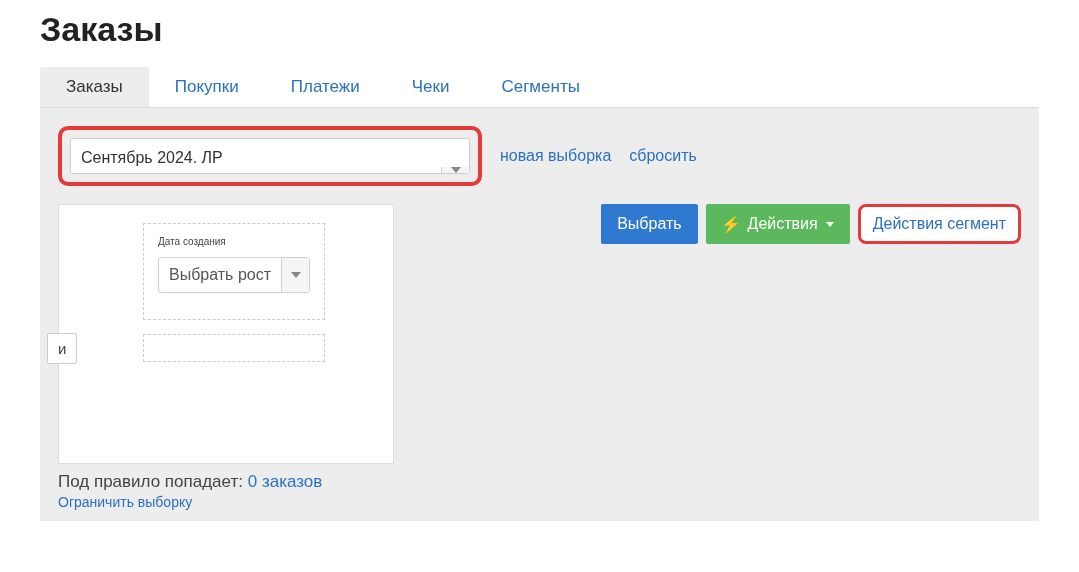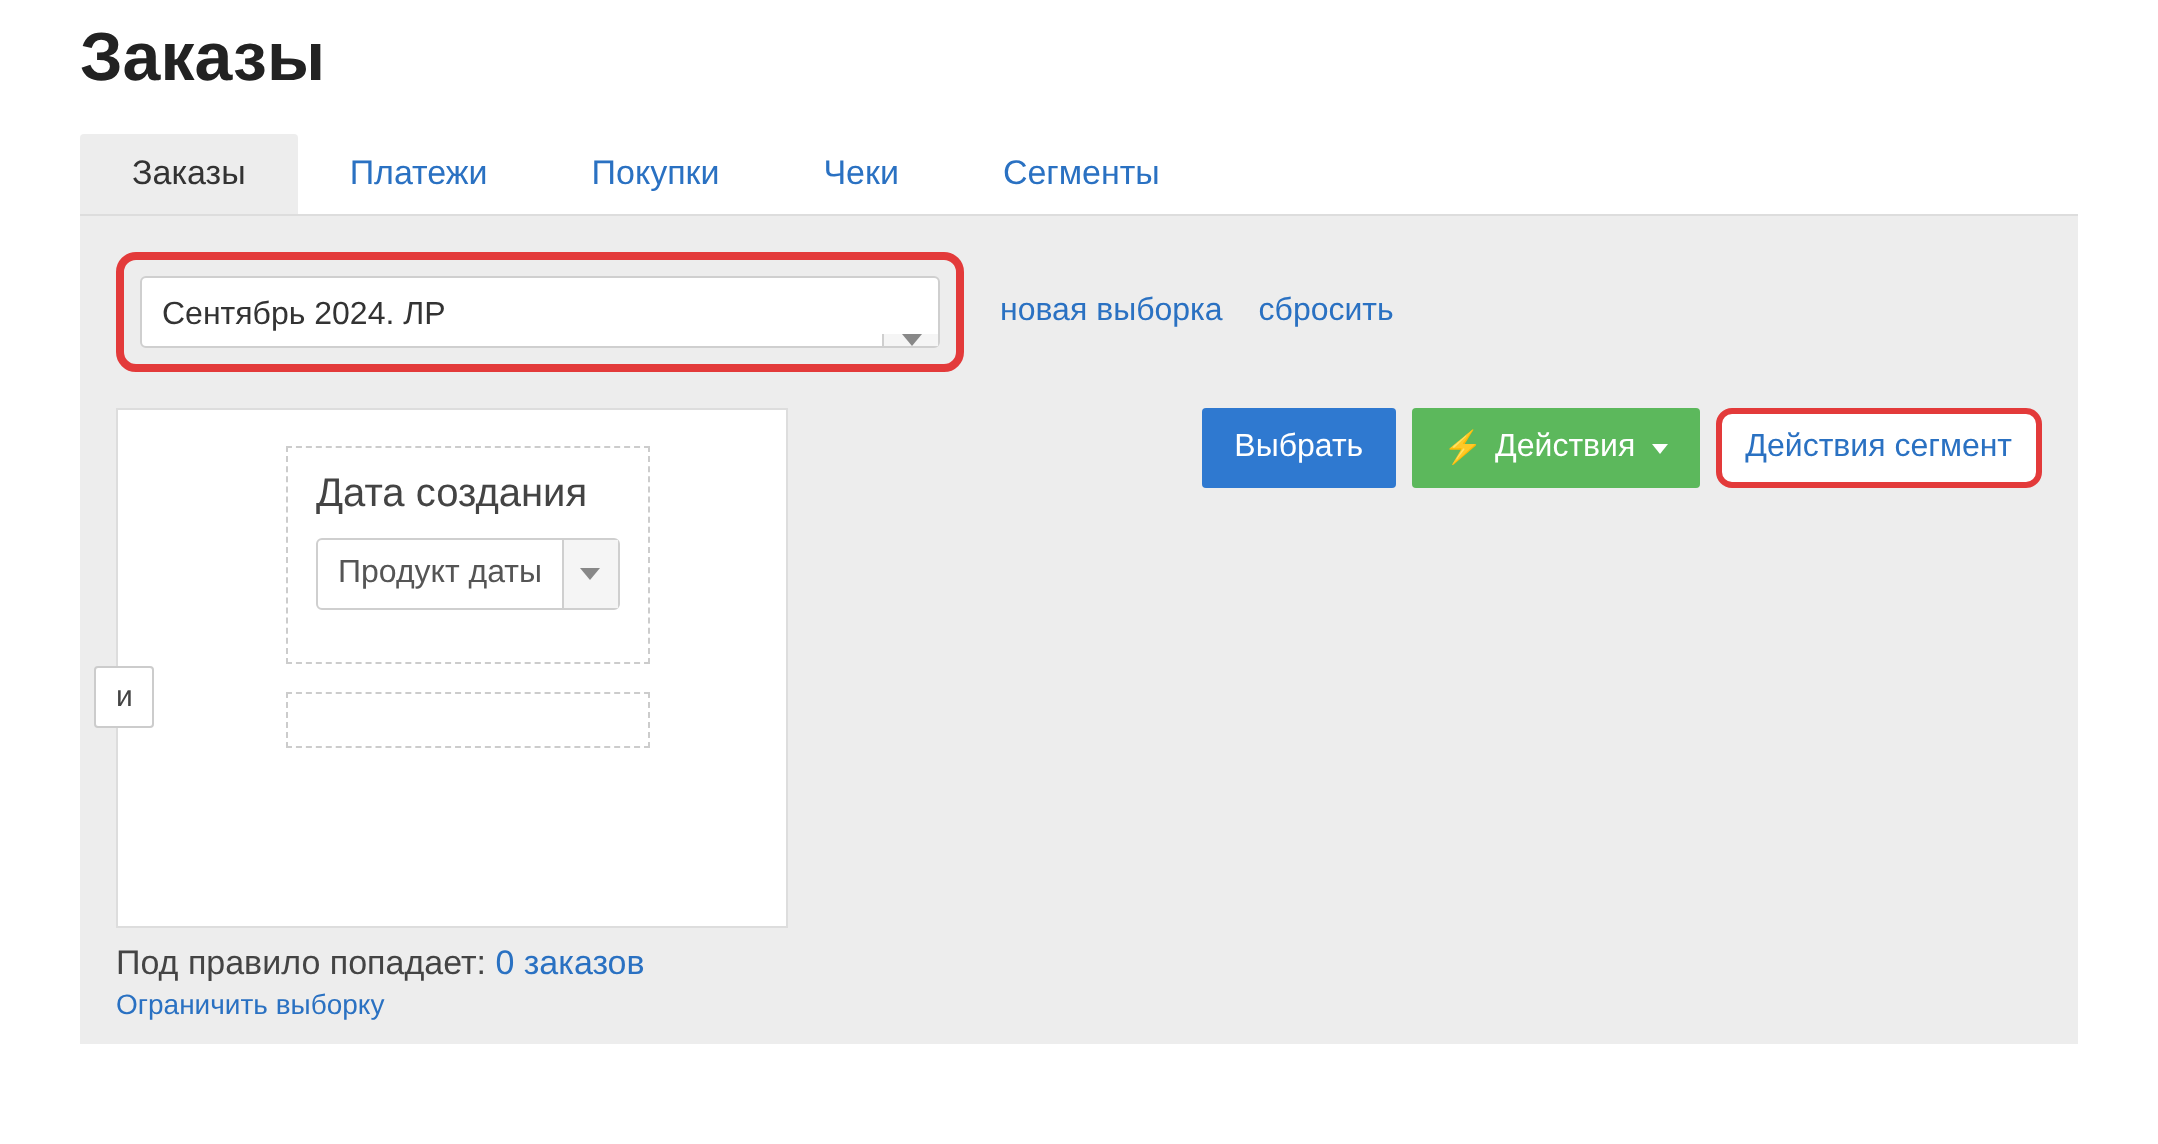--- a/index.html
+++ b/index.html
@@ -107,21 +107,21 @@
     font-size: 15px;
     color: #444;
   }
   .rule-box {
     border: 1px dashed #ccc;
     padding: 12px 14px 14px 14px;
     margin-bottom: 14px;
     background: #fff;
   }
   .rule-label {
-    font-size: 20px;
+    font-size: 10px;
     color: #444;
     margin-bottom: 10px;
   }
   .date-select {
     display: flex;
     align-items: stretch;
     border: 1px solid #cfcfcf;
     border-radius: 3px;
     height: 36px;
     margin-bottom: 12px;
@@ -229,22 +229,22 @@
   }
 </style>
 </head>
 <body>
 
 <div class="container">
   <h1>Заказы</h1>
 
   <div class="tabs">
     <button class="tab active">Заказы</button>
+    <button class="tab">Покупки</button>
     <button class="tab">Платежи</button>
-    <button class="tab">Покупки</button>
     <button class="tab">Чеки</button>
     <button class="tab">Сегменты</button>
   </div>
 
   <div class="filter-bar">
 
     <div class="filter-row1">
       <div class="segment-select-wrap">
         <div class="segment-select">
           <div class="segment-select-text">Сентябрь 2024. ЛР</div>
@@ -259,21 +259,21 @@
       <span class="link">сбросить</span>
     </div>
 
     <div class="filter-row2">
       <div class="rules-panel">
         <div class="and-badge">и</div>
 
         <div class="rule-box">
           <div class="rule-label">Дата создания</div>
           <div class="date-select">
-            <div class="date-select-text">Продукт даты</div>
+            <div class="date-select-text">Выбрать рост</div>
             <div class="date-select-arrow">
               <svg width="10" height="6" viewBox="0 0 10 6">
                   <path d="M0 0 L5 6 L10 0 Z" fill="#888"></path>
                 </svg>
             </div>
           </div>
         </div>
 
         <div class="rule-box">
         </div>

